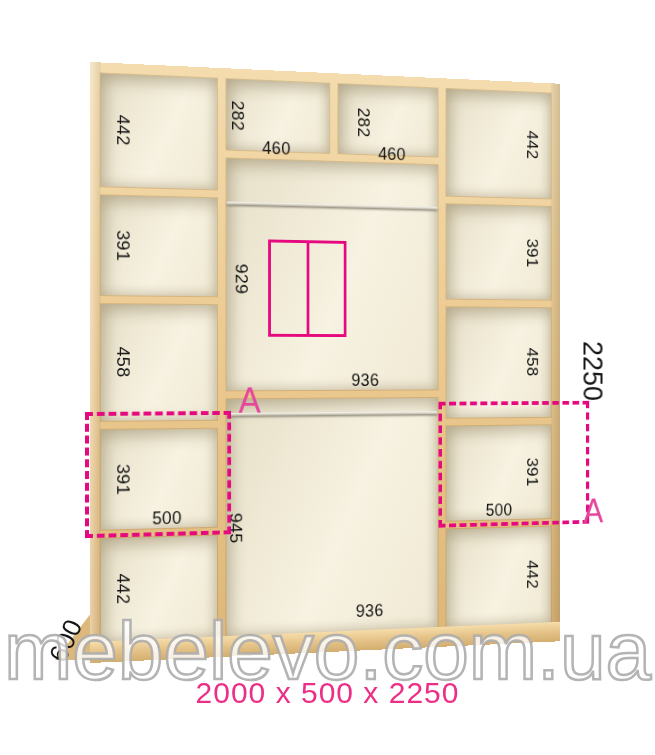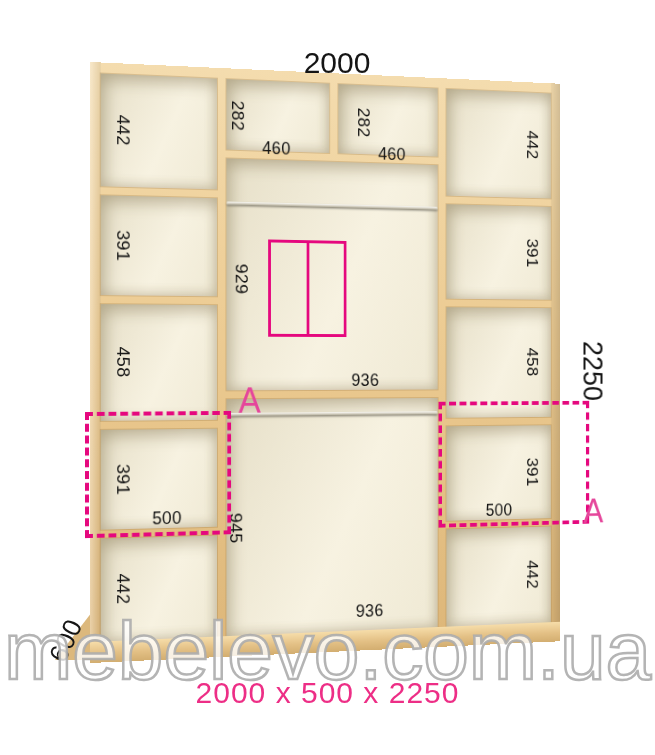--- a/index.html
+++ b/index.html
@@ -105,19 +105,18 @@
     <div class="hd" style="left:295px;top:319px">936</div>
     <div class="vd" style="left:152px;top:470px">945</div>
     <div class="hd" style="left:300px;top:560px">936</div>
 
     <div class="abox" style="left:-5px;top:350px;width:153px;height:126px"></div>
     <div class="abox" style="left:378px;top:342px;width:177px;height:133px"></div>
     <div class="amark" style="left:168px;top:340px">A</div>
     <div class="amark" style="left:560px;top:462px">A</div>
   </div>
 
-  <div class="dim-top">2000</div>
   <div class="dim-right">2250</div>
   <div class="dim-depth">600</div>
 
   <div class="wm">mebelevo.com.ua</div>
   <div class="cap">2000 x 500 x 2250</div>
 </div>
 
 </body></html>

